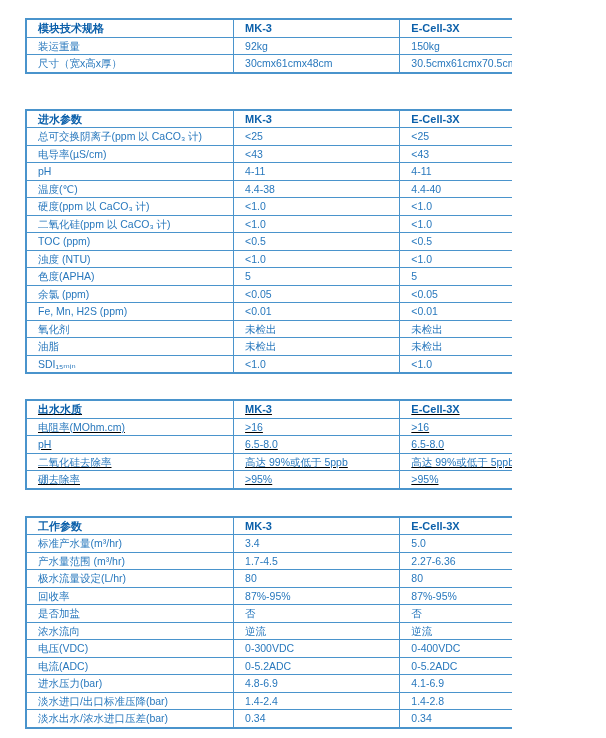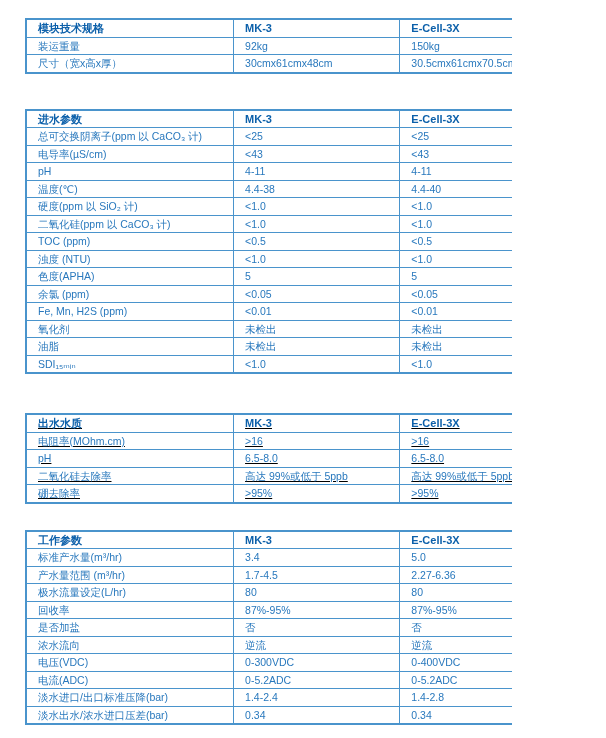--- a/index.html
+++ b/index.html
@@ -18,21 +18,21 @@
     background: #ffffff;
     overflow: hidden;
   }
   table.spec-table {
     border-collapse: collapse;
     table-layout: fixed;
     width: 560px;
     border: 2px solid #4a94cc;
   }
   table.t1 { margin-bottom: 35px; }
-  table.t2 { margin-bottom: 39px; }
+  table.t2 { margin-bottom: 25px; }
   table.t3 { margin-bottom: 26px; text-decoration: underline; }
   table.t4 { margin-bottom: 9px; }
   col.c1 { width: 37.2%; }
   col.c2 { width: 29.8%; }
   col.c3 { width: 33.0%; }
   table.spec-table th,
   table.spec-table td {
     border: 1px solid #4a94cc;
     padding: 2px 11px;
     line-height: 12.5px;
@@ -112,21 +112,21 @@
           <td>pH</td>
           <td>4-11</td>
           <td>4-11</td>
         </tr>
         <tr>
           <td>温度(℃)</td>
           <td>4.4-38</td>
           <td>4.4-40</td>
         </tr>
         <tr>
-          <td>硬度(ppm 以 SiO₂ 计)</td>
+          <td>硬度(ppm 以 CaCO₃ 计)</td>
           <td>&lt;1.0</td>
           <td>&lt;1.0</td>
         </tr>
         <tr>
           <td>二氧化硅(ppm 以 CaCO₃ 计)</td>
           <td>&lt;1.0</td>
           <td>&lt;1.0</td>
         </tr>
         <tr>
           <td>TOC (ppm)</td>
@@ -256,20 +256,25 @@
           <td>电压(VDC)</td>
           <td>0-300VDC</td>
           <td>0-400VDC</td>
         </tr>
         <tr>
           <td>电流(ADC)</td>
           <td>0-5.2ADC</td>
           <td>0-5.2ADC</td>
         </tr>
         <tr>
+          <td>进水压力(bar)</td>
+          <td>4.8-6.9</td>
+          <td>4.1-6.9</td>
+        </tr>
+        <tr>
           <td>淡水进口/出口标准压降(bar)</td>
           <td>1.4-2.4</td>
           <td>1.4-2.8</td>
         </tr>
         <tr>
           <td>淡水出水/浓水进口压差(bar)</td>
           <td>0.34</td>
           <td>0.34</td>
         </tr>
       </tbody>

